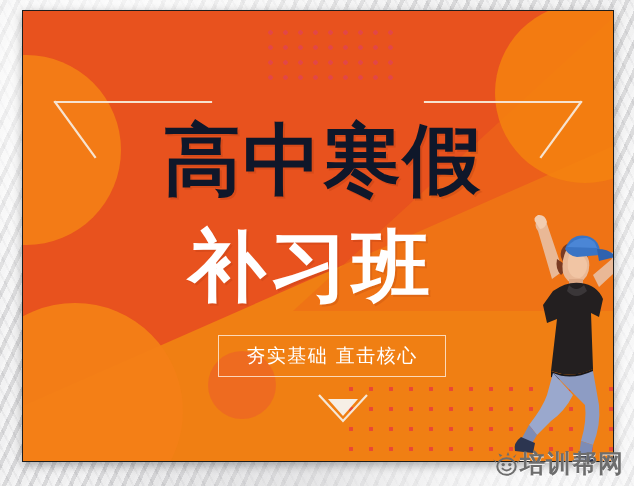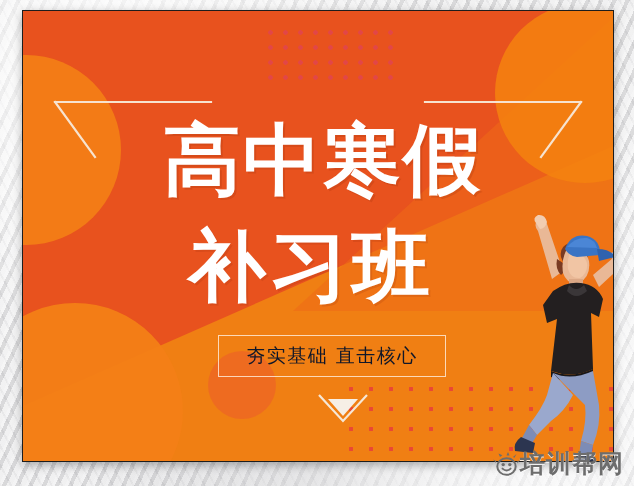--- a/index.html
+++ b/index.html
@@ -119,21 +119,21 @@
     position: absolute;
     left: 110px;
     top: 108px;
     width: 380px;
     text-align: center;
     font-family: "DejaVu Sans", "Liberation Sans", sans-serif;
     font-weight: 700;
     font-size: 78px;
     line-height: 82px;
     letter-spacing: 2px;
-    color: #ffffff;
+    color: #0f172a;
     text-shadow: 2px 2px 0 rgba(150,45,10,.22);
     white-space: nowrap;
   }
   .line2 {
     position: absolute;
     left: 138px;
     top: 214px;
     width: 300px;
     text-align: center;
     font-weight: 700;
@@ -151,21 +151,21 @@
     left: 195px;
     top: 324px;
     width: 226px;
     height: 40px;
     border: 1.6px solid rgba(255,240,225,.8);
     display: flex;
     align-items: center;
     justify-content: center;
   }
   .sub-text {
-    color: #0f172a;
+    color: #ffffff;
     font-size: 19px;
     letter-spacing: 1.5px;
     font-weight: 400;
     white-space: nowrap;
   }
 
   
   .chevron {
     position: absolute;
     left: 292px;

